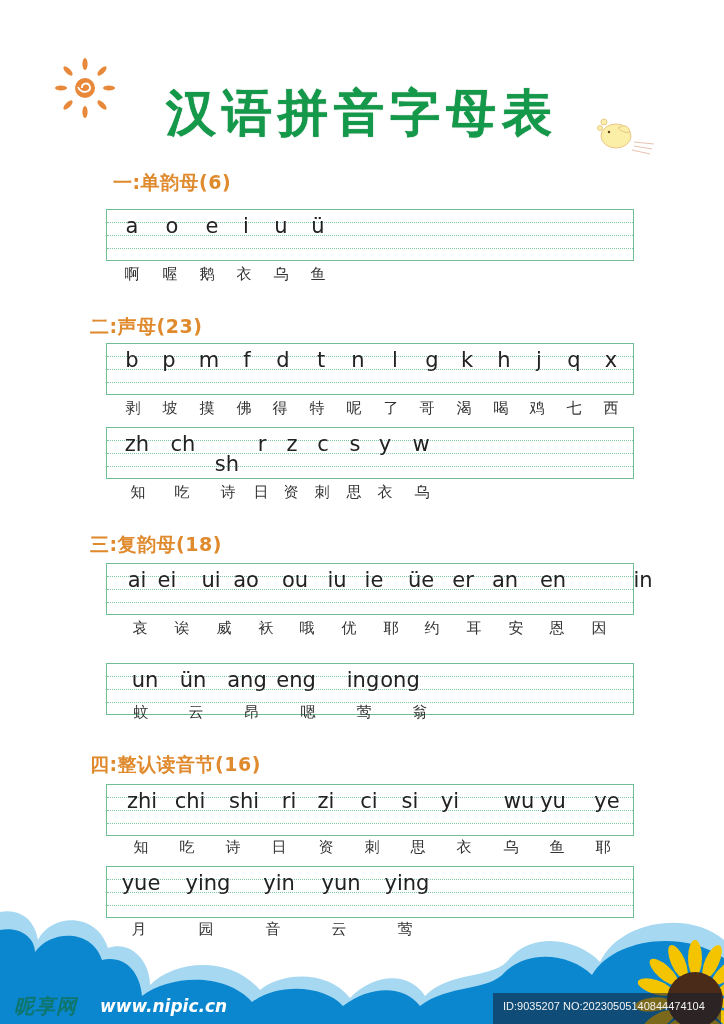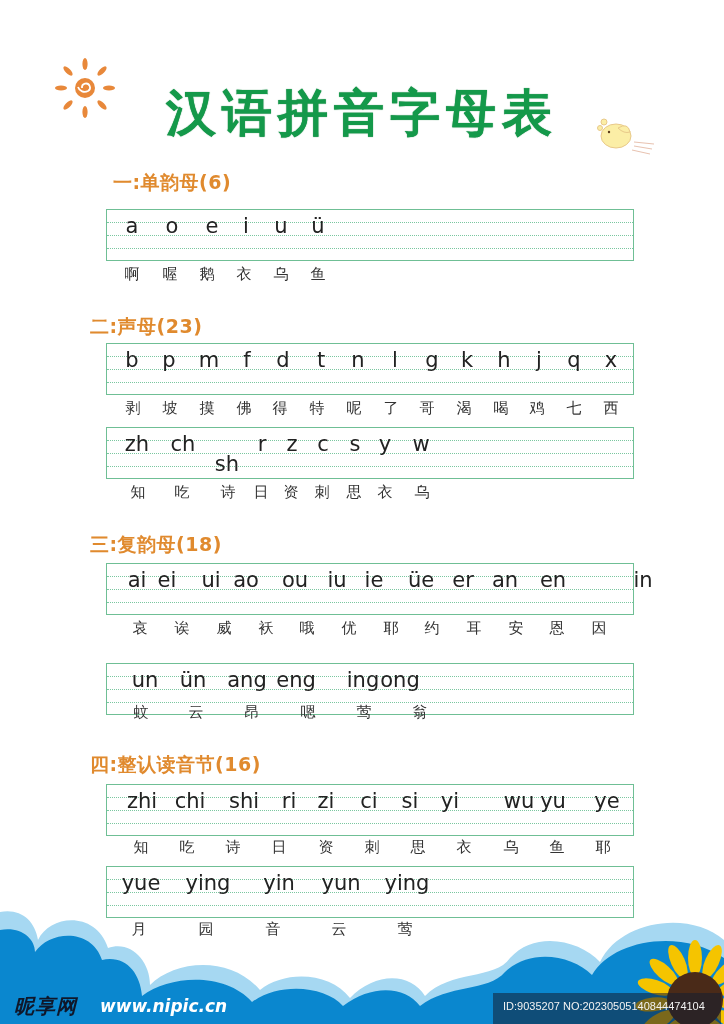--- a/index.html
+++ b/index.html
@@ -40,21 +40,21 @@
   }
   .hanzi {
     position: absolute; font-size: 15px; color: #333; white-space: nowrap;
     transform: translateX(-50%);
     font-family: "DejaVu Sans", sans-serif;
   }
 
   .footer-svg { position: absolute; left: 0; top: 900px; width: 724px; height: 124px; }
   .watermark-logo {
     position: absolute; left: 14px; top: 993px; font-size: 20px; font-weight: bold;
-    font-style: italic; color: #0f172a; letter-spacing: 1px;
+    font-style: italic; color: #0f766e; letter-spacing: 1px;
   }
   .watermark-url {
     position: absolute; left: 100px; top: 996px; font-size: 17px; font-weight: bold;
     font-style: italic; color: #ffffff; font-family: "DejaVu Sans", sans-serif; text-align: center;
   }
   .watermark-id {
     position: absolute; left: 493px; top: 993px; width: 228px; height: 36px;
     background: rgba(20, 30, 50, 0.55); color: #f2f2f2; font-size: 11px;
     line-height: 26px; padding-left: 10px; font-family: "Liberation Sans", sans-serif;
     white-space: nowrap;

